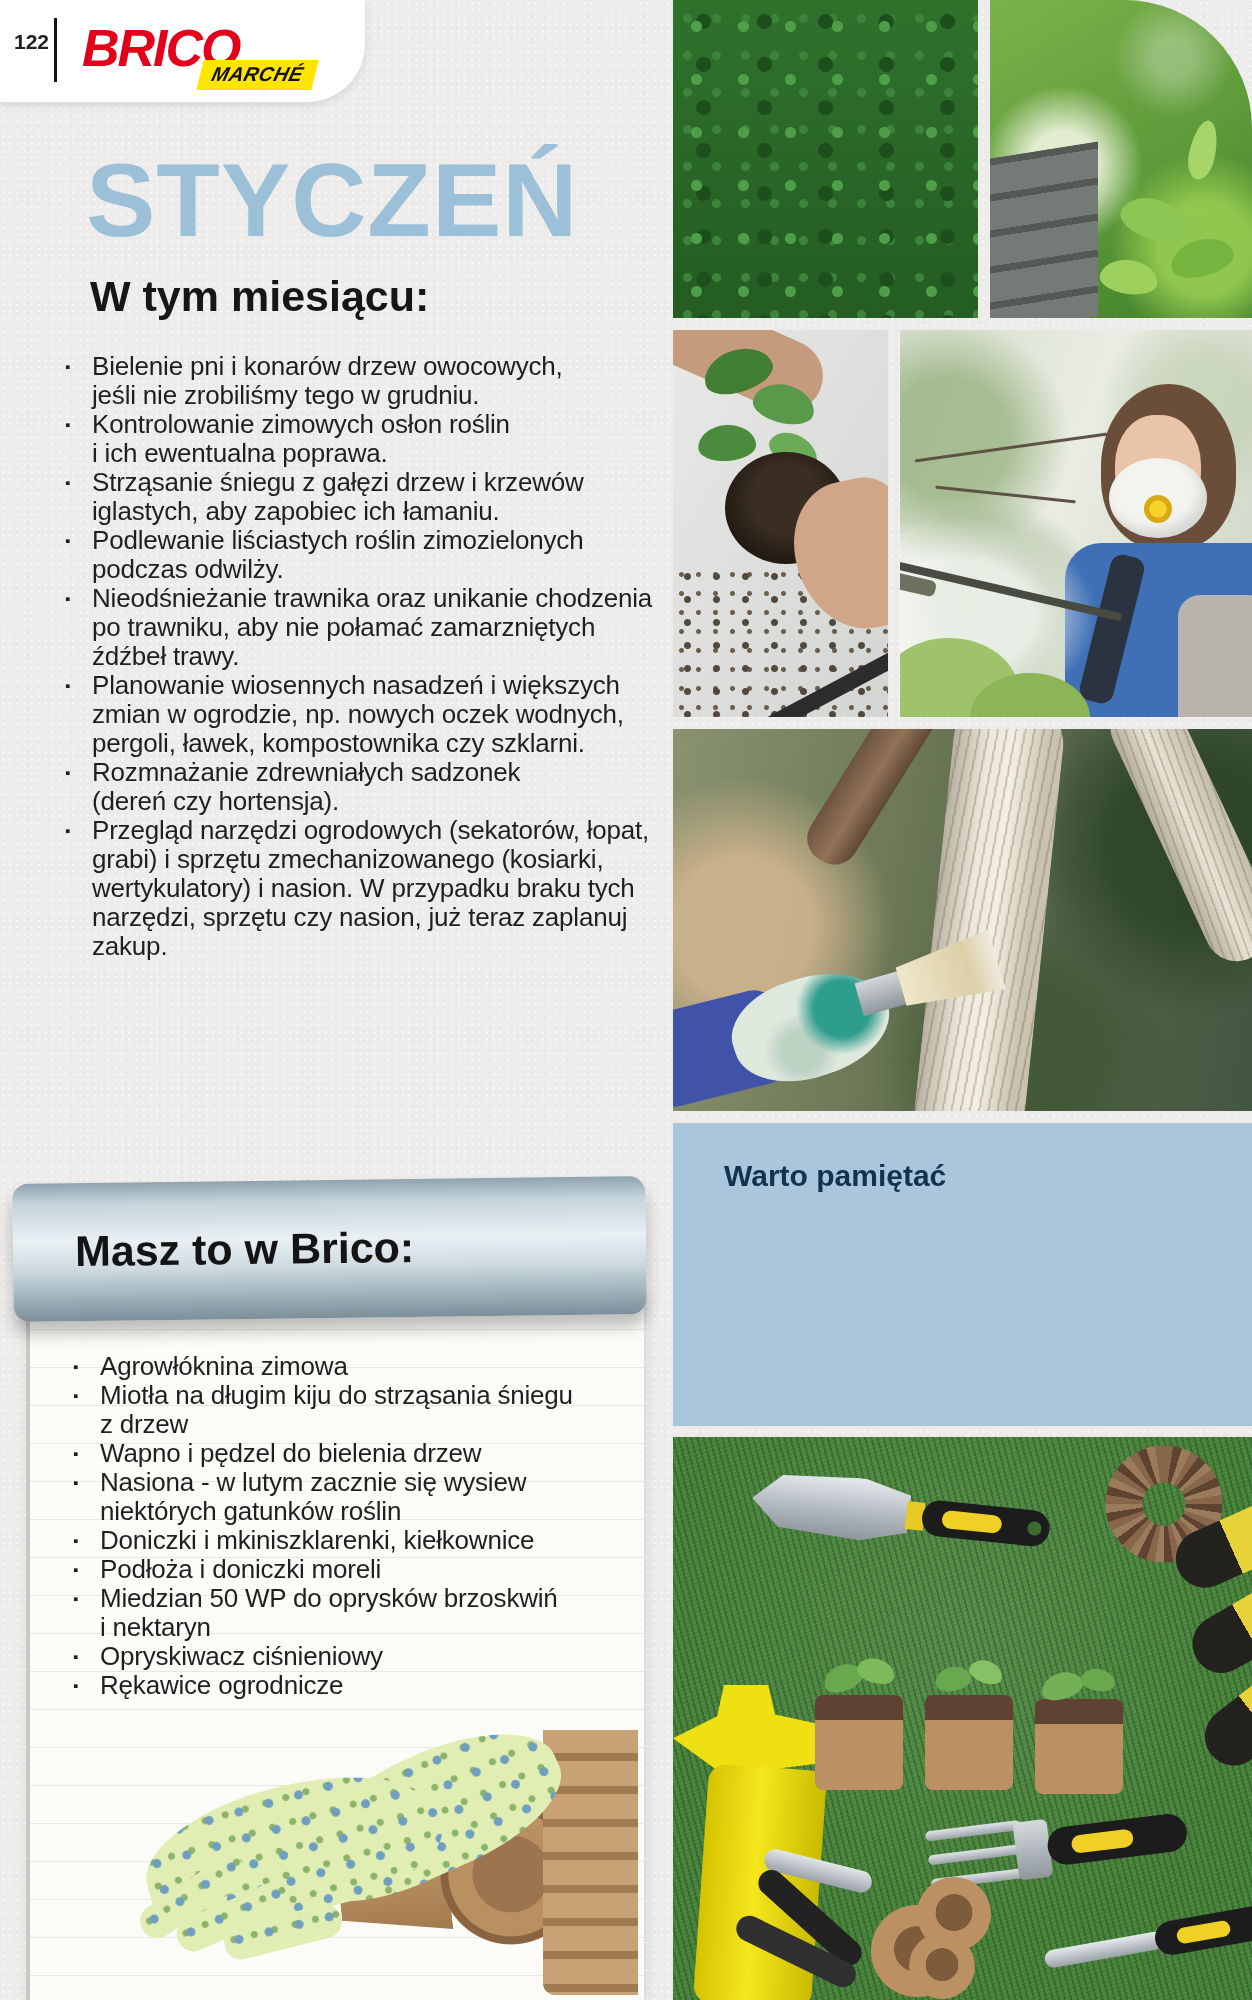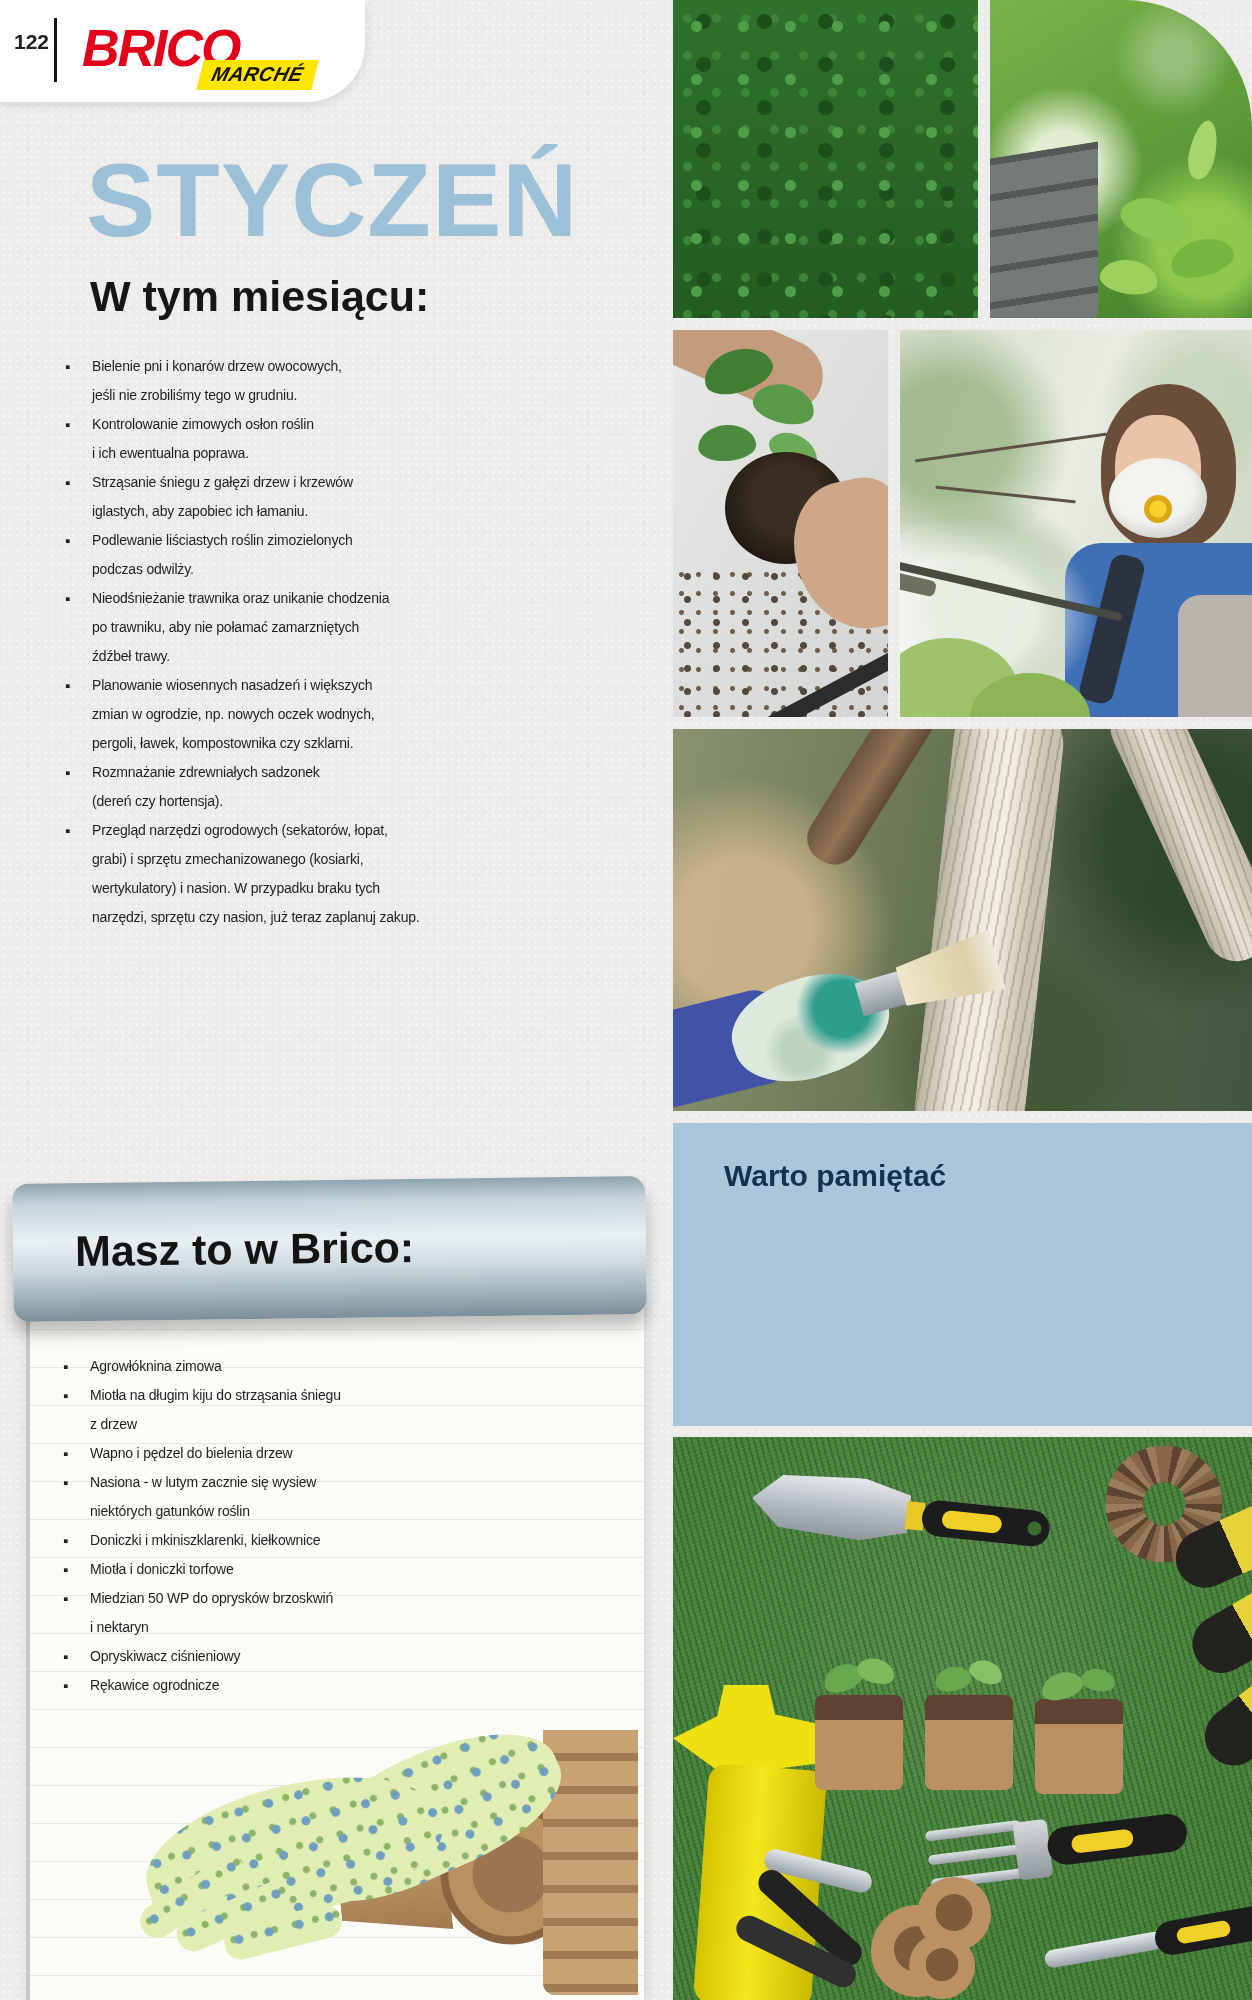--- a/index.html
+++ b/index.html
@@ -27,34 +27,34 @@
     padding:3px 12px 4px 12px;}
   .marche-badge span{display:inline-block;transform:skew(0deg);font-size:20px;
     font-weight:800;font-style:italic;color:#111;letter-spacing:.5px;}
 
   
   .month-title{left:86px;top:148px;font-size:104px;font-weight:800;color:#9cc0d8;letter-spacing:1px;line-height:1;}
   .tasks-heading{left:90px;top:272px;font-size:43px;font-weight:800;color:#161616;}
   ul.plain{list-style:none;margin:0;padding:0;}
   .task-list{left:62px;top:352px;width:606px;}
   .task-list li, .brico-list li{
-    position:relative;padding-left:30px;font-size:14px;line-height:29px;
+    position:relative;padding-left:30px;font-size:26px;line-height:29px;
     color:#1f1f1f;white-space:pre-line;letter-spacing:-0.2px;}
   .task-list li::before, .brico-list li::before{
     content:"▪";position:absolute;left:3px;top:0;font-size:15px;line-height:29px;color:#1f1f1f;}
 
   
   .notepad-paper{left:30px;top:1292px;width:614px;height:708px;background:#fbfbf8;
     background-image:repeating-linear-gradient(180deg, transparent 0 37px, #e9e7e1 37px 38px);
     box-shadow:-4px 0 0 #c9c8c4, 0 5px 12px rgba(0,0,0,.14);}
   .notepad-roll{left:13px;top:1180px;width:633px;height:138px;border-radius:16px;
     background:linear-gradient(180deg,#8fa3ae 0%,#c4d3db 15%,#e9f0f3 42%,#cfdbe1 62%,#96aab4 87%,#7b8e99 100%);
     transform:rotate(-0.7deg);box-shadow:0 12px 16px rgba(0,0,0,.25);}
   .masz-heading{left:62px;top:44px;font-size:43px;font-weight:800;color:#141414;}
-  .brico-list{left:60px;top:1352px;width:560px;}
+  .brico-list{left:70px;top:1352px;width:560px;}
 
   
   .gloves-pots{left:38px;top:1730px;width:600px;height:266px;overflow:hidden;}
   .glove{background-color:#e0eeb4;
     background-image:radial-gradient(circle,#6f9fc0 0 4px,transparent 5px),
       radial-gradient(circle,#8cb368 0 3px,transparent 4px);
     background-size:31px 27px,21px 25px;}
   .glove.g1{position:absolute;left:105px;top:55px;width:300px;height:130px;border-radius:55% 65% 45% 50%;transform:rotate(-16deg);}
   .glove.g2{position:absolute;left:250px;top:25px;width:280px;height:120px;border-radius:60% 55% 50% 45%;transform:rotate(-24deg);}
   .finger{position:absolute;width:120px;height:34px;border-radius:17px;}
@@ -252,21 +252,21 @@
     <div class="abs masz-heading">Masz to w Brico:</div>
   </div>
   <ul class="abs plain brico-list">
     <li><span>Agrowłóknina zimowa</span></li>
     <li><span>Miotła na długim kiju do strząsania śniegu
 z drzew</span></li>
     <li><span>Wapno i pędzel do bielenia drzew</span></li>
     <li><span>Nasiona - w lutym zacznie się wysiew
 niektórych gatunków roślin</span></li>
     <li><span>Doniczki i mkiniszklarenki, kiełkownice</span></li>
-    <li><span>Miotła i doniczki torfowe</span></li>
+    <li><span>Podłoża i doniczki moreli</span></li>
     <li><span>Miedzian 50 WP do oprysków brzoskwiń
 i nektaryn</span></li>
     <li><span>Opryskiwacz ciśnieniowy</span></li>
     <li><span>Rękawice ogrodnicze</span></li>
   </ul>
 
   <div class="abs gloves-pots">
     <div class="pot-body"></div>
     <div class="pot-lying"></div>
     <div class="pot-stack"></div>

